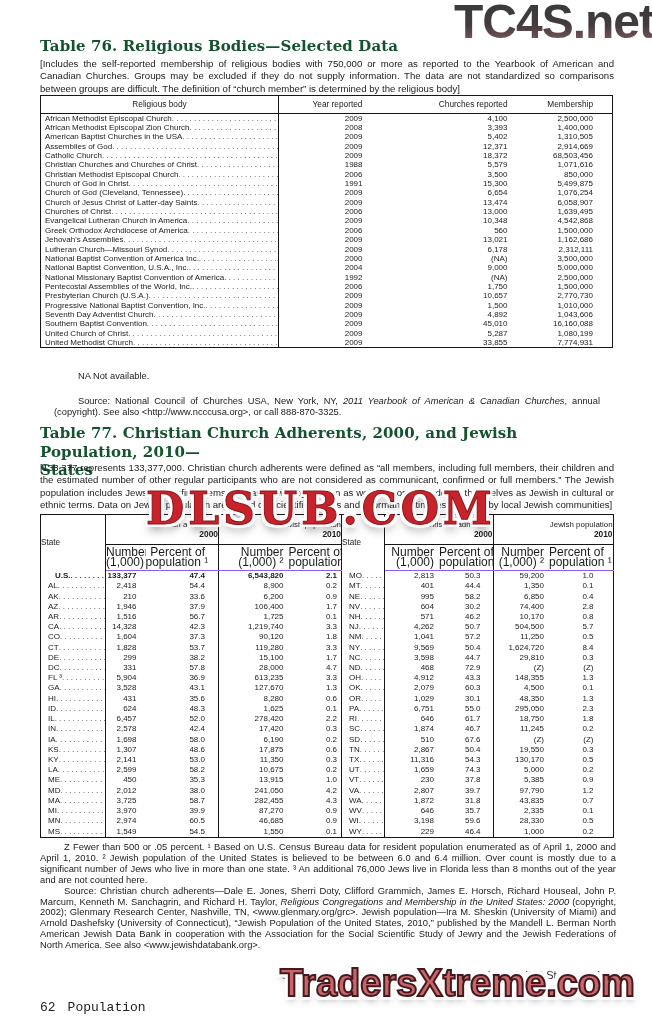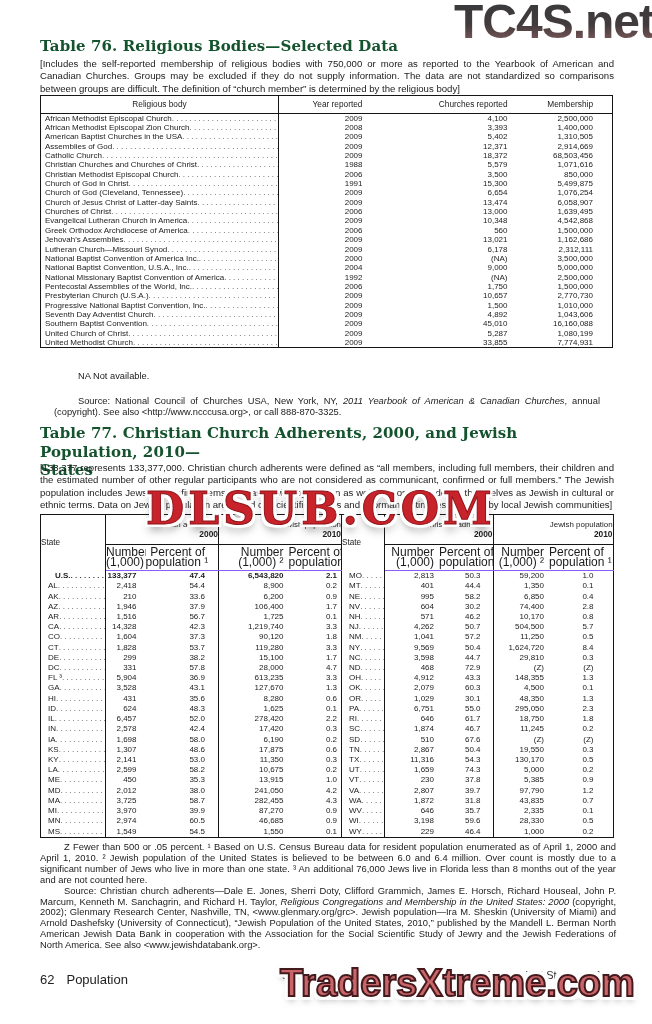--- a/index.html
+++ b/index.html
@@ -59,21 +59,21 @@
   #t77-right .p1,#t77-right th.c-p1{padding-right:12px;}
   #t77-right .n2,#t77-right th.c-n2{padding-right:5px;}
   #t77-right .p2,#t77-right th.c-p2{padding-right:19px;}
   .bold-row td{font-weight:bold;}
   .bold-row td.stub{padding-left:14px;}
 
   #t77-foot{top:842px;left:40px;right:36px;font-size:9.4px;line-height:10.9px;}
   #t77-foot p{margin:0;text-indent:24px;text-align:justify;}
 
   
-  #page-foot-left{left:40px;top:972px;font-size:13px;color:#222;}
+  #page-foot-left{left:40px;top:1000px;font-size:13px;color:#222;font-family:Liberation Mono, monospace;}
   #page-foot-left .pagenum{margin-right:12px;}
   #page-foot-right{right:44px;top:969px;font-size:11px;color:#333;}
 
   
   .wm{position:absolute;z-index:9;pointer-events:none;}
   #wm-top{right:-2px;top:-4px;font-size:48px;font-weight:bold;letter-spacing:-1px;line-height:1.1;
           background:linear-gradient(180deg,#3a3a3c 12%,#433b3d 55%,#8e6263 96%);
           -webkit-background-clip:text;background-clip:text;color:transparent;}
   #wm-mid{left:146px;top:487px;font-family:"DejaVu Serif",serif;font-weight:bold;font-size:44px;letter-spacing:4px;line-height:1;
           color:#c8232a;-webkit-text-stroke:1px #8e1218;

